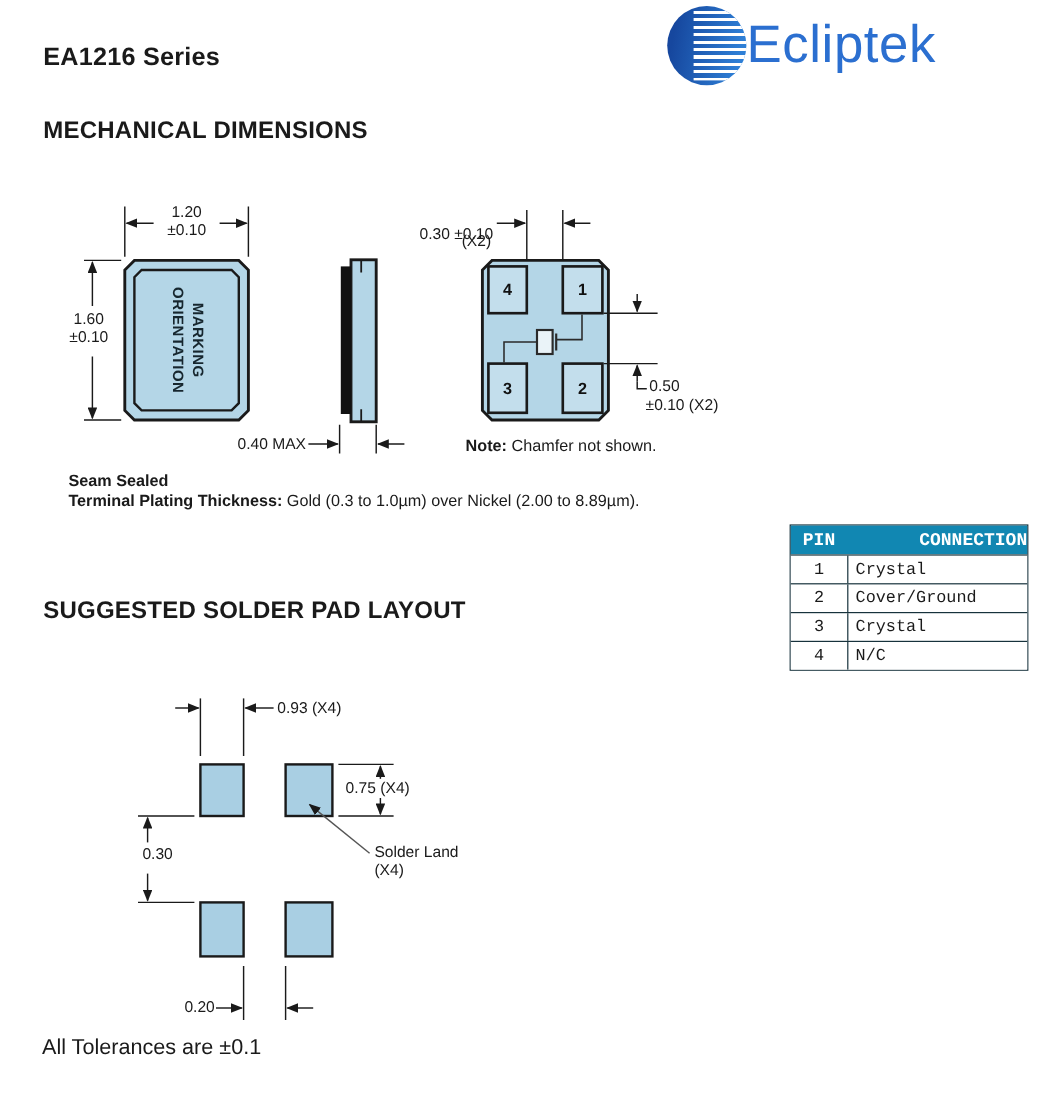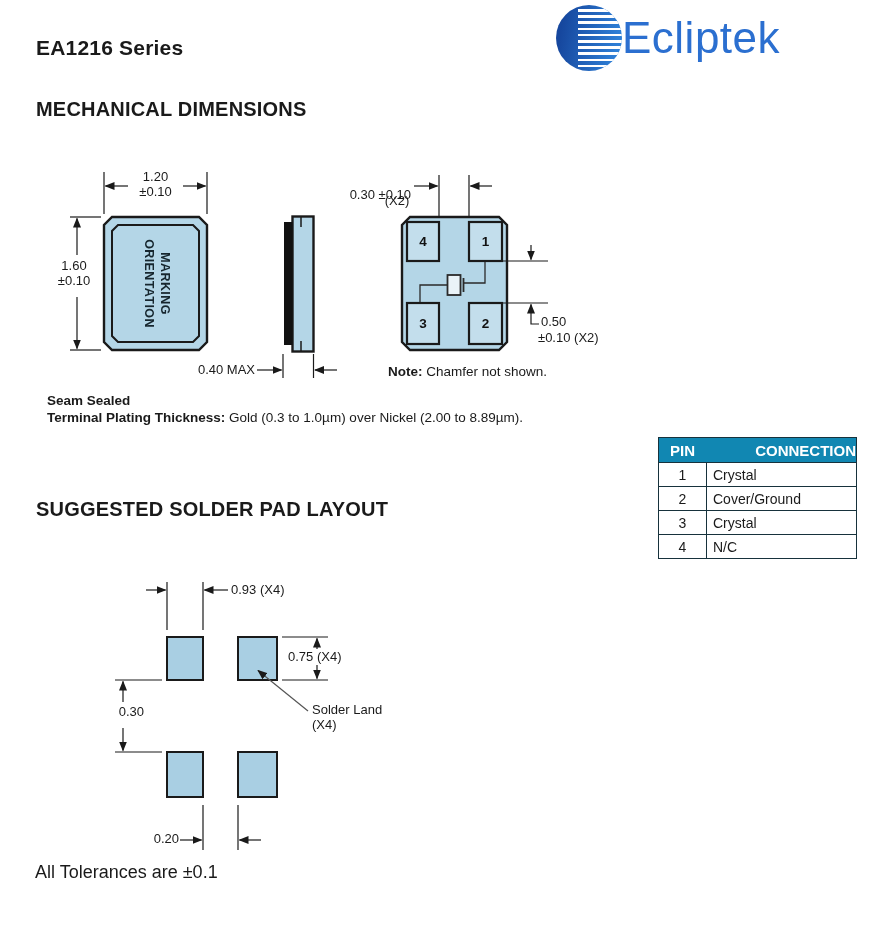--- a/index.html
+++ b/index.html
@@ -20,21 +20,21 @@
   .small-note{position:absolute;font-size:13.5px;line-height:17px;}
   .b{font-weight:bold;}
   
   .logo{position:absolute;left:556px;top:5px;display:flex;align-items:center;gap:0;}
   .sphere{width:66px;height:66px;border-radius:50%;position:relative;overflow:hidden;
           background:linear-gradient(100deg,#16479e 12%,#2e7fd6 88%);}
   .sphere:after{content:"";position:absolute;top:4px;bottom:4px;left:22px;right:-2px;
           background:repeating-linear-gradient(to bottom,#fff 0 2.6px,rgba(255,255,255,0) 2.6px 6.2px);}
   .logotext{font-size:44px;font-weight:400;letter-spacing:0.5px;}
   
-  .pintable{position:absolute;left:658px;top:437px;width:197px;border:1.5px solid #17323c;}
+  .pintable{position:absolute;left:658px;top:437px;width:197px;border:1.5px solid #17323c;font-family:Liberation Mono, monospace;}
   .pt-head{display:grid;grid-template-columns:47px 1fr;color:#fff;font-weight:bold;
            font-size:15px;height:24px;align-items:center;}
   .pt-head .c1{text-align:center;}
   .pt-head .c2{text-align:right;}
   .pt-row{display:grid;grid-template-columns:47px 1fr;height:23px;align-items:center;
           font-size:14px;border-top:1.2px solid #17323c;background:#fff;}
   .pt-row .c1{text-align:center;}
   .pt-row .c2{border-left:1.2px solid #17323c;padding-left:6px;height:100%;display:flex;align-items:center;}
   .footer{position:absolute;left:35px;top:862px;font-size:18px;}
 </style>
@@ -145,21 +145,21 @@
       <div>MARKING</div>
       <div>ORIENTATION</div>
     </div>
 
     <div class="padnum" style="left:367px;top:69px;width:32px;">4</div>
     <div class="padnum" style="left:429px;top:69px;width:33px;">1</div>
     <div class="padnum" style="left:367px;top:151px;width:32px;">3</div>
     <div class="padnum" style="left:429px;top:151px;width:33px;">2</div>
   </div>
 
-  <div class="small-note" style="position:absolute;left:47px;top:392px;">
+  <div class="small-note" style="position:absolute;left:57px;top:392px;">
     <div class="b">Seam Sealed</div>
     <div>
       <span class="b">Terminal Plating Thickness:</span><span> Gold (0.3 to 1.0µm) over Nickel (2.00 to 8.89µm).</span>
     </div>
   </div>
 
   <div class="pintable">
     <div class="pt-head" style="background:#1187b2;">
       <div class="c1">PIN</div>
       <div class="c2">CONNECTION</div>

